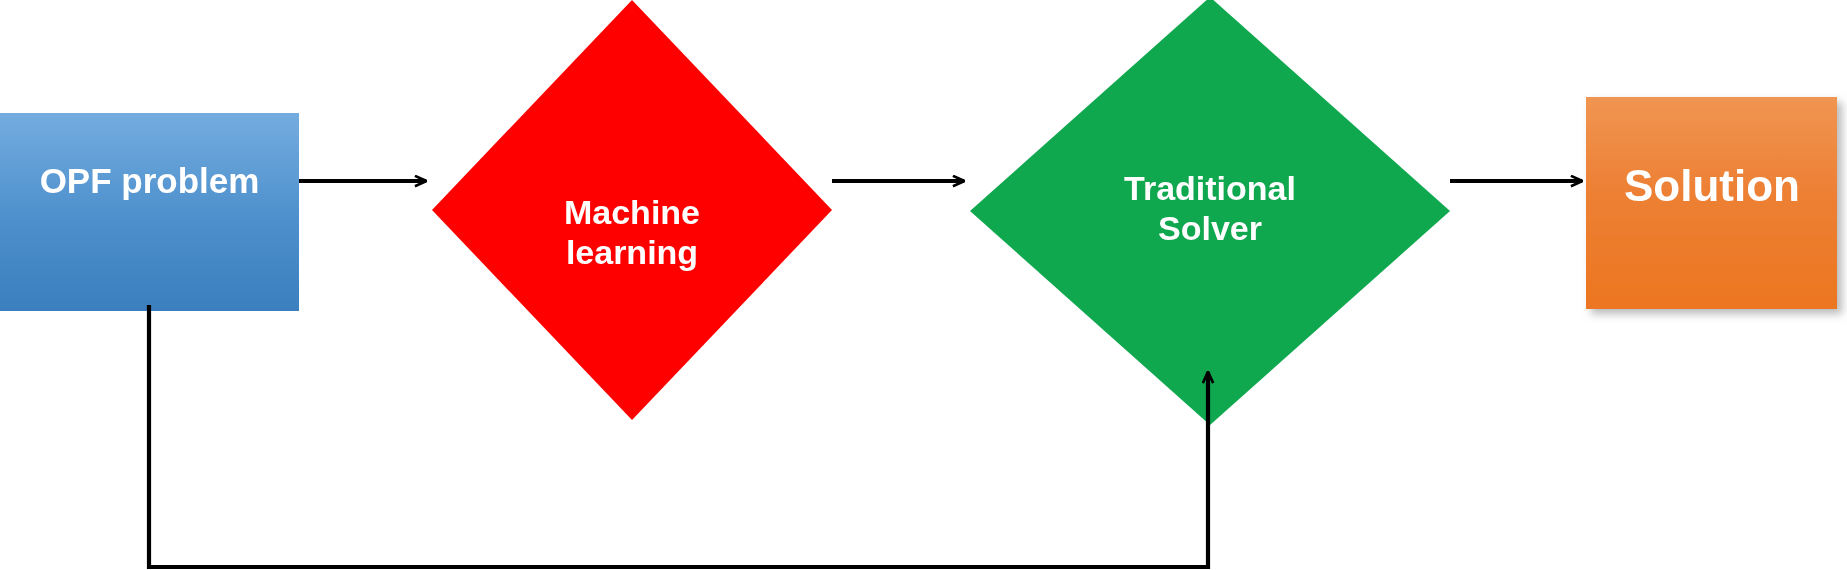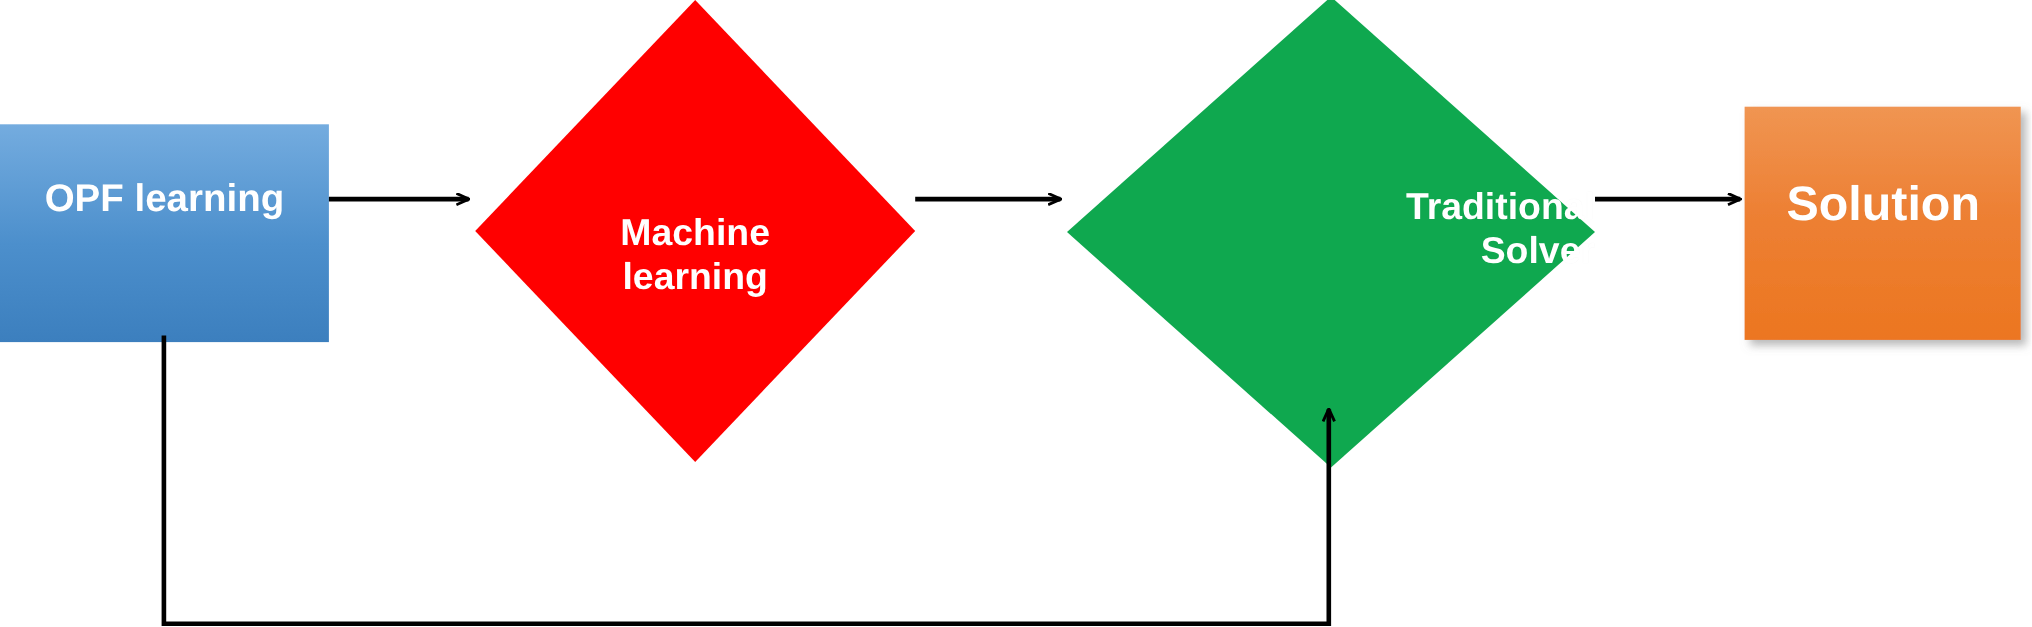--- a/index.html
+++ b/index.html
@@ -47,21 +47,20 @@
     top: 168px;
     width: 400px;
     font-size: 34px;
     margin-top: 24px;
   }
   #label-solver {
     left: 970px;
     top: 168px;
     width: 480px;
     font-size: 34px;
-    text-align: right;
   }
   #label-solution {
     left: 1586px;
     top: 160px;
     width: 252px;
     font-size: 44px;
   }
 </style>
 </head>
 <body>
@@ -98,21 +97,21 @@
 
     <line x1="299" y1="181" x2="426" y2="181" stroke="#000000" stroke-width="4.2" marker-end="url(#arrowHead)"></line>
 
     <line x1="832" y1="181" x2="964" y2="181" stroke="#000000" stroke-width="4.2" marker-end="url(#arrowHead)"></line>
 
     <line x1="1450" y1="181" x2="1582" y2="181" stroke="#000000" stroke-width="4.2" marker-end="url(#arrowHead)"></line>
 
     <path d="M 149,305 L 149,567 L 1208,567 L 1208,372" fill="none" stroke="#000000" stroke-width="4.2" stroke-linejoin="miter" marker-end="url(#arrowHead)"></path>
   </svg>
 
-  <div class="node-label" id="label-opf">OPF learning</div>
+  <div class="node-label" id="label-opf">OPF problem</div>
 
   <div class="node-label" id="label-ml">Machine
 learning</div>
 
   <div class="node-label" id="label-solver">Traditional
 Solver</div>
 
   <div class="node-label" id="label-solution">Solution</div>
 
 </div>

